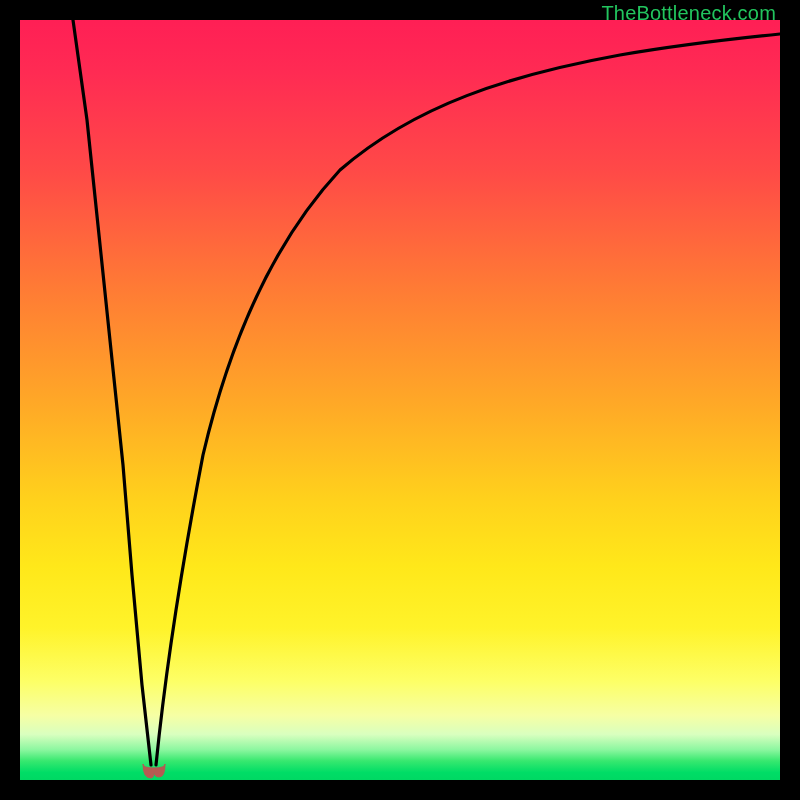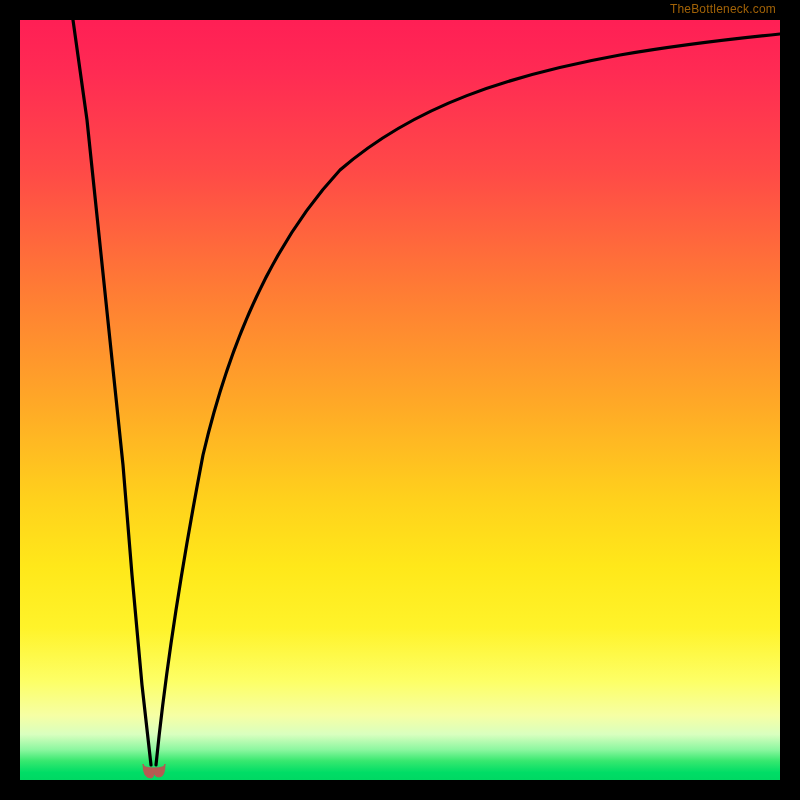--- a/index.html
+++ b/index.html
@@ -42,22 +42,22 @@
       #8cf7a0 96%,
       #37e86f 97.5%,
       #00dd66 99%,
       #00d863 100%
     );
   }
   .watermark {
     position: absolute;
     top: 2px;
     right: 24px;
-    color: #a16207;
-    font-size: 12px;
+    color: #22c55e;
+    font-size: 20px;
     font-weight: 400;
     letter-spacing: 0.2px;
     user-select: none;
   }
   svg.curve {
     position: absolute;
     left: 0;
     top: 0;
     width: 760px;
     height: 760px;

